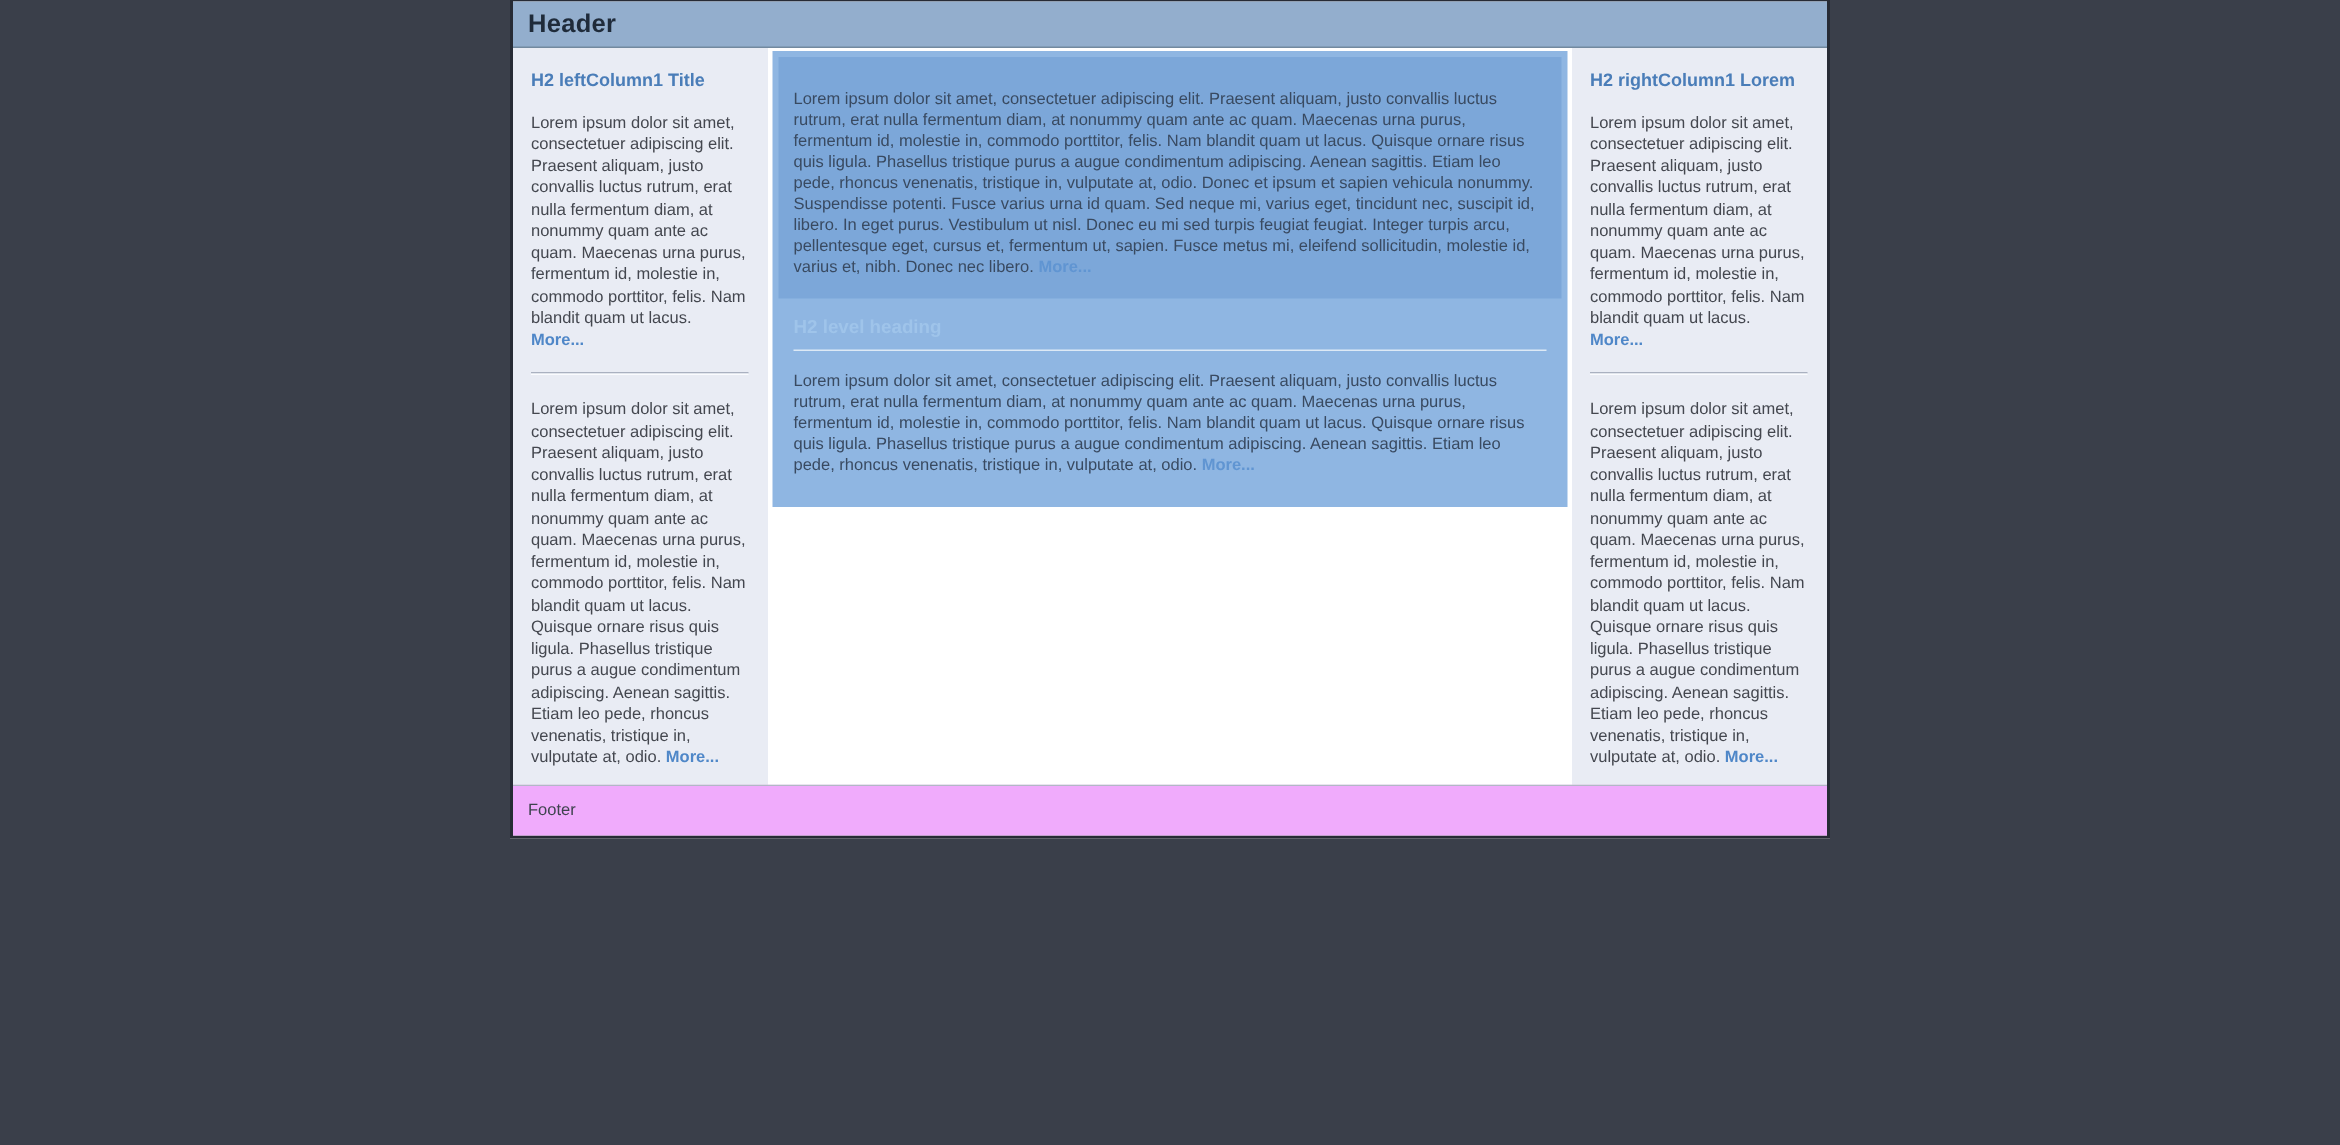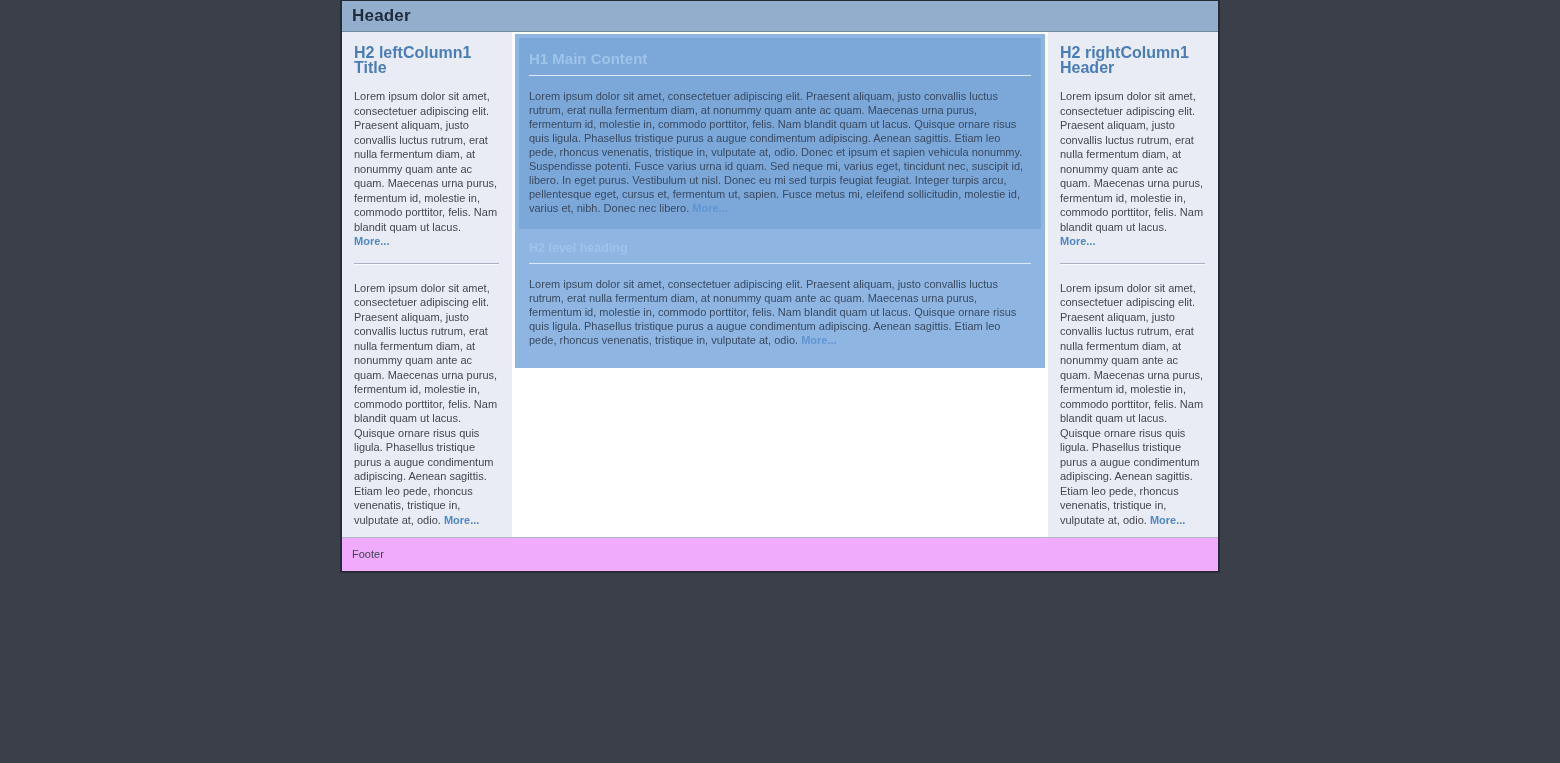--- a/index.html
+++ b/index.html
@@ -42,21 +42,21 @@
     flex:0 0 170px;
     width:170px;
     background:#e9ecf4;
     padding:12px 13px 0 12px;
     font-size:11px;
     line-height:14.5px;
     color:#44474f;
   }
   .col-side h2 {
     margin:2px 0 14px 0;
-    font-size:16px;
+    font-size:12px;
     font-weight:bold;
     color:#4a7db8;
   }
   .col-side p { margin:0 0 10px 0; }
   .divider {
     border:0;
     border-top:1px solid #aab1c0;
     border-bottom:1px solid #fafbfe;
     height:0;
     margin:14px 0 16px 0;
@@ -122,34 +122,33 @@
       <p><span>Lorem ipsum dolor sit amet, consectetuer adipiscing elit. Praesent aliquam, justo convallis luctus rutrum, erat nulla fermentum diam, at nonummy quam ante ac quam. Maecenas urna purus, fermentum id, molestie in, commodo porttitor, felis. Nam blandit quam ut lacus.</span>
         <a class="more-link">More...</a></p>
       <div class="divider"></div>
       <p><span>Lorem ipsum dolor sit amet, consectetuer adipiscing elit. Praesent aliquam, justo convallis luctus rutrum, erat nulla fermentum diam, at nonummy quam ante ac quam. Maecenas urna purus, fermentum id, molestie in, commodo porttitor, felis. Nam blandit quam ut lacus. Quisque ornare risus quis ligula. Phasellus tristique purus a augue condimentum adipiscing. Aenean sagittis. Etiam leo pede, rhoncus venenatis, tristique in, vulputate at, odio.</span>
         <a class="more-link">More...</a></p>
     </div>
 
     <div class="col-center">
       <div class="main-outer">
         <div class="section section-h1">
-          <h1 class="main-heading">H1 Main Content</h1>
           <p><span>Lorem ipsum dolor sit amet, consectetuer adipiscing elit. Praesent aliquam, justo convallis luctus rutrum, erat nulla fermentum diam, at nonummy quam ante ac quam. Maecenas urna purus, fermentum id, molestie in, commodo porttitor, felis. Nam blandit quam ut lacus. Quisque ornare risus quis ligula. Phasellus tristique purus a augue condimentum adipiscing. Aenean sagittis. Etiam leo pede, rhoncus venenatis, tristique in, vulputate at, odio. Donec et ipsum et sapien vehicula nonummy. Suspendisse potenti. Fusce varius urna id quam. Sed neque mi, varius eget, tincidunt nec, suscipit id, libero. In eget purus. Vestibulum ut nisl. Donec eu mi sed turpis feugiat feugiat. Integer turpis arcu, pellentesque eget, cursus et, fermentum ut, sapien. Fusce metus mi, eleifend sollicitudin, molestie id, varius et, nibh. Donec nec libero.</span>
             <a class="more-link">More...</a></p>
         </div>
         <div class="section section-h2">
           <h2 class="main-heading">H2 level heading</h2>
           <p><span>Lorem ipsum dolor sit amet, consectetuer adipiscing elit. Praesent aliquam, justo convallis luctus rutrum, erat nulla fermentum diam, at nonummy quam ante ac quam. Maecenas urna purus, fermentum id, molestie in, commodo porttitor, felis. Nam blandit quam ut lacus. Quisque ornare risus quis ligula. Phasellus tristique purus a augue condimentum adipiscing. Aenean sagittis. Etiam leo pede, rhoncus venenatis, tristique in, vulputate at, odio.</span>
             <a class="more-link">More...</a></p>
         </div>
       </div>
     </div>
 
     <div class="col-side">
-      <h2>H2 rightColumn1 Header</h2>
+      <h2>H2 rightColumn1 Lorem</h2>
       <p><span>Lorem ipsum dolor sit amet, consectetuer adipiscing elit. Praesent aliquam, justo convallis luctus rutrum, erat nulla fermentum diam, at nonummy quam ante ac quam. Maecenas urna purus, fermentum id, molestie in, commodo porttitor, felis. Nam blandit quam ut lacus.</span>
         <a class="more-link">More...</a></p>
       <div class="divider"></div>
       <p><span>Lorem ipsum dolor sit amet, consectetuer adipiscing elit. Praesent aliquam, justo convallis luctus rutrum, erat nulla fermentum diam, at nonummy quam ante ac quam. Maecenas urna purus, fermentum id, molestie in, commodo porttitor, felis. Nam blandit quam ut lacus. Quisque ornare risus quis ligula. Phasellus tristique purus a augue condimentum adipiscing. Aenean sagittis. Etiam leo pede, rhoncus venenatis, tristique in, vulputate at, odio.</span>
         <a class="more-link">More...</a></p>
     </div>
 
   </div>
 
   <div class="footer">

